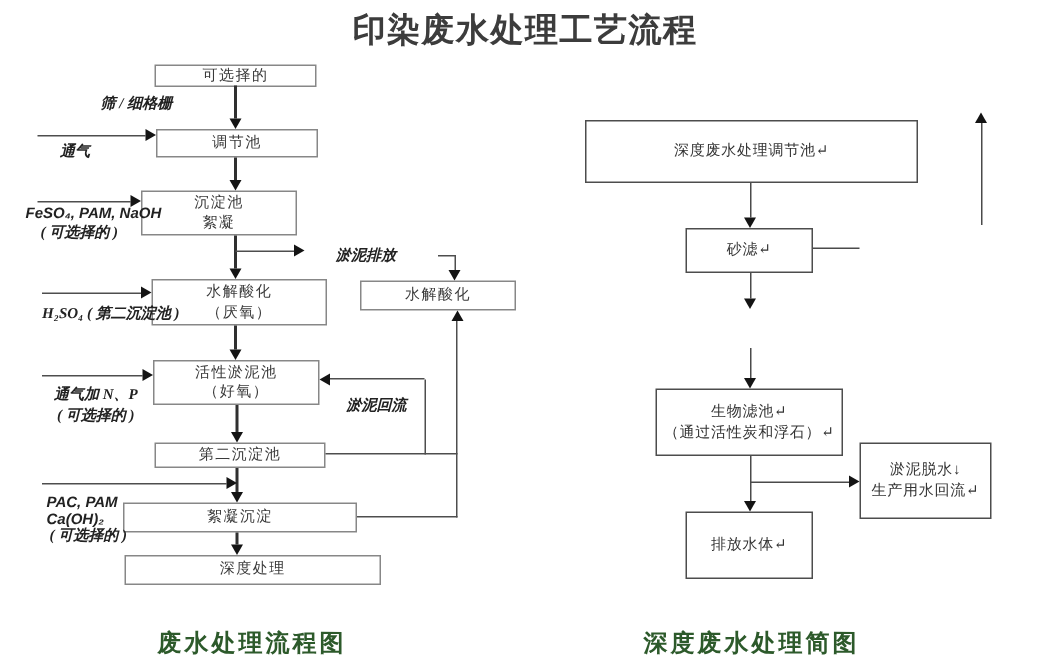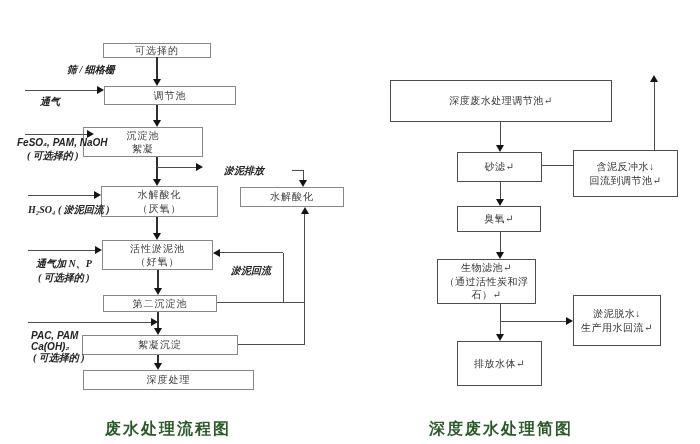--- a/index.html
+++ b/index.html
@@ -23,28 +23,29 @@
   .ar.rt{border-top:4px solid transparent;border-bottom:4px solid transparent;border-left:7px solid #141414;}
   .ar.lt{border-top:4px solid transparent;border-bottom:4px solid transparent;border-right:7px solid #141414;}
   .caption{position:absolute;top:419px;width:240px;text-align:center;
            font-weight:bold;font-size:16px;color:#2d5a2b;letter-spacing:2px;}
 </style>
 </head>
 <body>
 
 <div class="canvas">
 
+  <div class="title">印染废水处理工艺流程</div>
 
   <div class="box" style="left:103px;top:43px;width:108px;height:15px">
     <span>可选择的</span>
   </div>
-  <div class="box" style="left:104px;top:86px;width:132px;height:19px">
+  <div class="box" style="left:104px;top:86px;width:108px;height:19px">
     <span>调节池</span>
   </div>
-  <div class="box" style="left:83px;top:127px;width:120px;height:30px">
+  <div class="box" style="left:94px;top:127px;width:104px;height:30px">
     <span>沉淀池</span>
     <span>絮凝</span>
   </div>
   <div class="box" style="left:101px;top:186px;width:117px;height:31px">
     <span>水解酸化</span>
     <span>（厌氧）</span>
   </div>
   <div class="box" style="left:102px;top:240px;width:111px;height:30px">
     <span>活性淤泥池</span>
     <span>（好氧）</span>
@@ -99,43 +100,36 @@
   <div class="hl" style="left:220px;top:252px;width:63px"></div>
   <div class="ar lt" style="left:213px;top:249px"></div>
   <div class="vl" style="left:304px;top:214px;height:131px"></div>
   <div class="ar u" style="left:301px;top:207px"></div>
   <div class="hl" style="left:238px;top:344px;width:67px"></div>
 
   <div class="lbl" style="left:67px;top:64px">筛 / 细格栅</div>
   <div class="lbl" style="left:40px;top:96px">通气</div>
   <div class="lbl" style="left:17px;top:137px;font-family:'Liberation Sans','DejaVu Sans',sans-serif">FeSO₄, PAM, NaOH</div>
   <div class="lbl" style="left:27px;top:150px">( 可选择的 )</div>
-  <div class="lbl" style="left:28px;top:204px">H₂SO₄ ( 淤泥回流 )</div>
+  <div class="lbl" style="left:28px;top:204px">H₂SO₄ ( 第二沉淀池 )</div>
   <div class="lbl" style="left:36px;top:258px">通气加 N、P</div>
   <div class="lbl" style="left:38px;top:272px">( 可选择的 )</div>
   <div class="lbl" style="left:31px;top:330px;font-family:'Liberation Sans','DejaVu Sans',sans-serif">PAC, PAM</div>
   <div class="lbl" style="left:31px;top:341px;font-family:'Liberation Sans','DejaVu Sans',sans-serif">Ca(OH)₂</div>
   <div class="lbl" style="left:33px;top:352px">( 可选择的 )</div>
   <div class="lbl" style="left:224px;top:165px">淤泥排放</div>
   <div class="lbl" style="left:231px;top:265px">淤泥回流</div>
 
   <div class="box r" style="left:390px;top:80px;width:222px;height:42px">
     <span>深度废水处理调节池↵</span>
   </div>
   <div class="box r" style="left:457px;top:152px;width:85px;height:30px">
     <span>砂滤↵</span>
   </div>
-  <div class="box r" style="left:573px;top:150px;width:105px;height:47px">
-    <span>含泥反冲水↓</span>
-    <span>回流到调节池↵</span>
-  </div>
-  <div class="box r" style="left:457px;top:206px;width:84px;height:26px">
-    <span>臭氧↵</span>
-  </div>
-  <div class="box r" style="left:437px;top:259px;width:99px;height:45px">
+  <div class="box r" style="left:437px;top:259px;width:125px;height:45px">
     <span>生物滤池↵</span>
     <span>（通过活性炭和浮石）↵</span>
   </div>
   <div class="box r" style="left:573px;top:295px;width:88px;height:51px">
     <span>淤泥脱水↓</span>
     <span>生产用水回流↵</span>
   </div>
   <div class="box r" style="left:457px;top:341px;width:85px;height:45px">
     <span>排放水体↵</span>
   </div>

